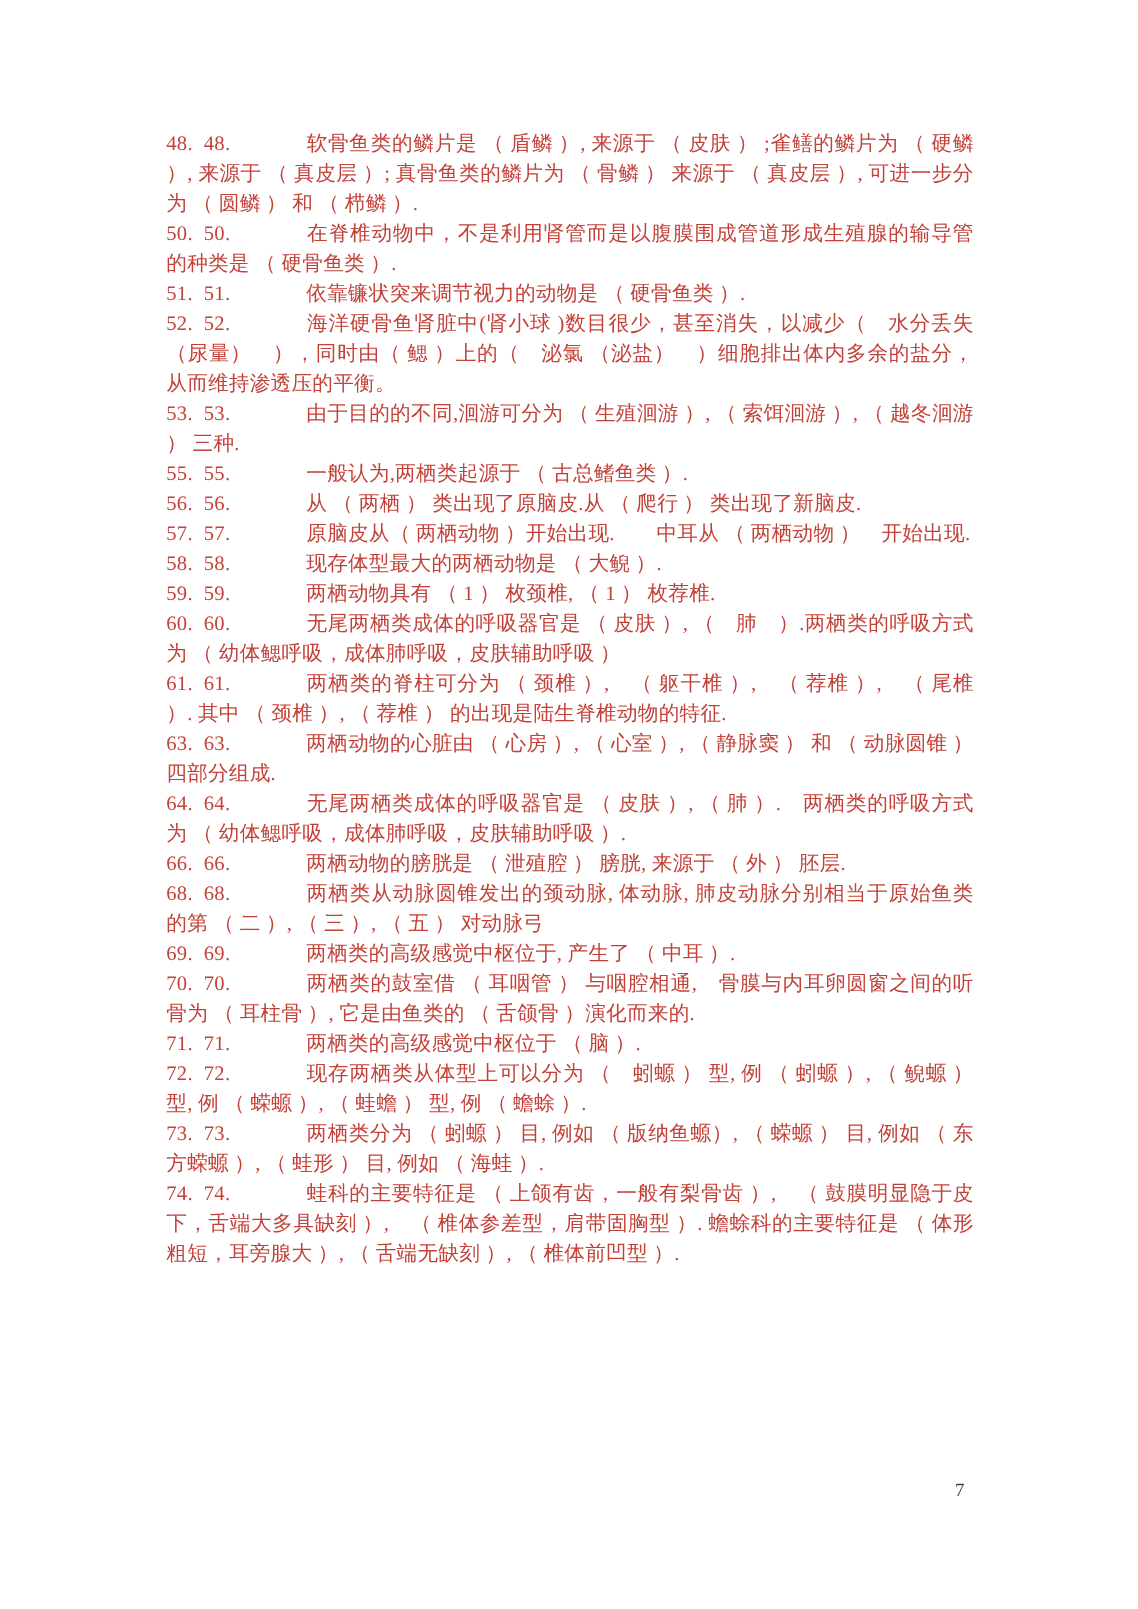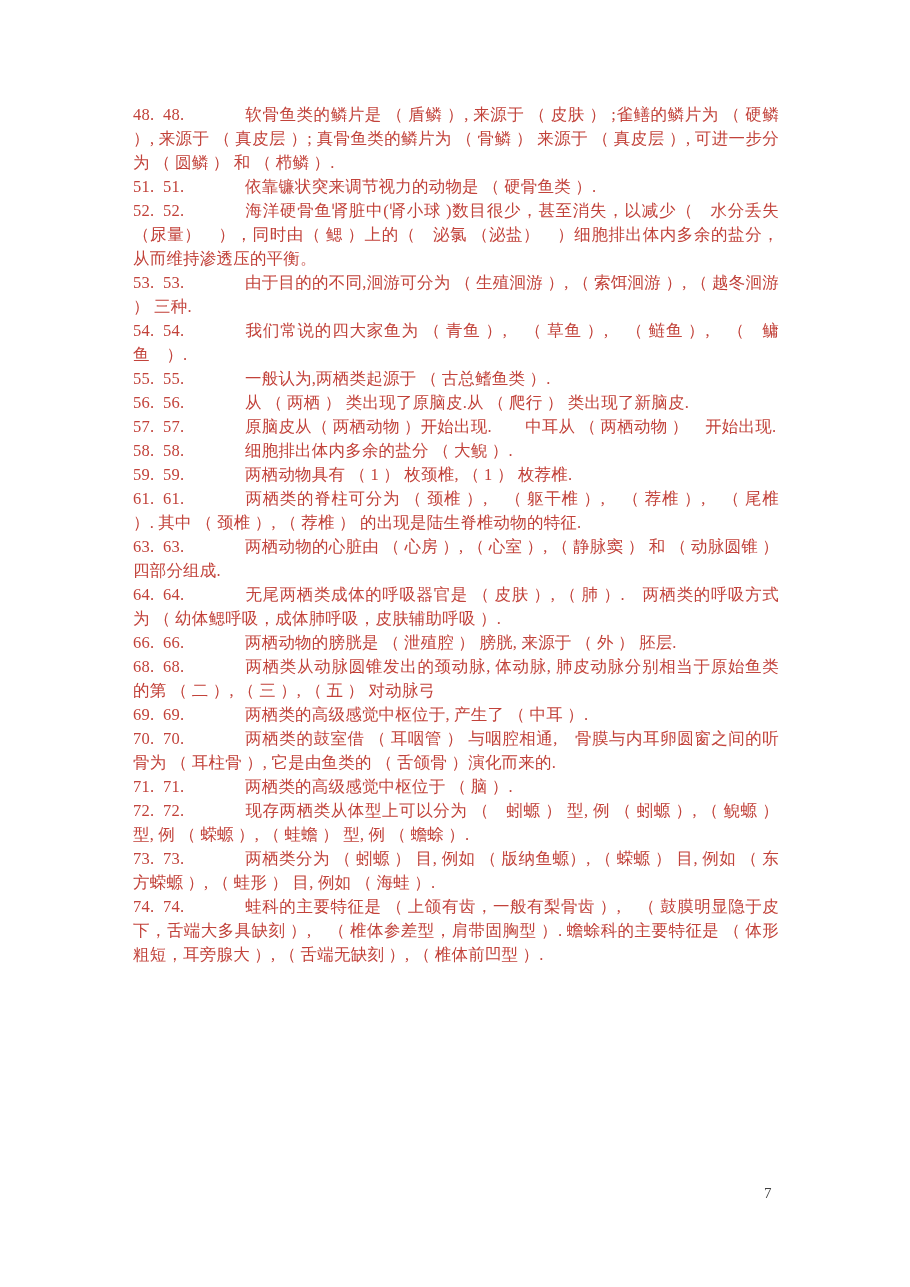--- a/index.html
+++ b/index.html
@@ -55,57 +55,60 @@
 </head>
 <body>
 
 <div class="page" style="background: rgb(255, 255, 255);">
   <div class="content" style="color: rgb(194, 66, 58);">
   <p class="item">
     <span class="n1">48.</span><span class="n2">48.</span><span class="txt">软骨鱼类的鳞片是 （ 盾鳞 ）, 来源于 （ 皮肤 ） ;雀鳝的鳞片为 （ 硬鳞 ）, 来源于 （ 真皮层 ）; 真骨鱼类的鳞片为 （ 骨鳞 ） 来源于 （ 真皮层 ）, 可进一步分为 （ 圆鳞 ） 和 （ 栉鳞 ）.</span>
   </p>
 
 
+  <p class="item">
+    <span class="n1">50.</span><span class="n2">50.</span><span class="txt">在脊椎动物中，不是利用肾管而是以腹膜围成管道形成生殖腺的输导管的种类是 （ 硬骨鱼类 ）.</span>
+  </p>
 
   <p class="item">
     <span class="n1">51.</span><span class="n2">51.</span><span class="txt">依靠镰状突来调节视力的动物是 （ 硬骨鱼类 ）.</span>
   </p>
 
   <p class="item">
     <span class="n1">52.</span><span class="n2">52.</span><span class="txt">海洋硬骨鱼肾脏中(肾小球 )数目很少，甚至消失，以减少（　水分丢失 （尿量）　），同时由（ 鳃 ）上的（　泌氯 （泌盐）　）细胞排出体内多余的盐分，从而维持渗透压的平衡。</span>
   </p>
 
   <p class="item">
     <span class="n1">53.</span><span class="n2">53.</span><span class="txt">由于目的的不同,洄游可分为 （ 生殖洄游 ）, （ 索饵洄游 ）, （ 越冬洄游 ） 三种.</span>
   </p>
 
-  <p class="item">
-    <span class="n1">54.</span><span class="n2">54.</span><span class="txt">我们常说的四大家鱼为 （ 青鱼 ）,　（ 草鱼 ）,　（ 鲢鱼 ）,　（　鳙鱼　）.</span>
-  </p>
 
   <p class="item">
     <span class="n1">55.</span><span class="n2">55.</span><span class="txt">一般认为,两栖类起源于 （ 古总鳍鱼类 ）.</span>
   </p>
 
   <p class="item">
     <span class="n1">56.</span><span class="n2">56.</span><span class="txt">从 （ 两栖 ） 类出现了原脑皮.从 （ 爬行 ） 类出现了新脑皮.</span>
   </p>
 
   <p class="item">
     <span class="n1">57.</span><span class="n2">57.</span><span class="txt">原脑皮从（ 两栖动物 ）开始出现.　　中耳从 （ 两栖动物 ）　开始出现.</span>
   </p>
 
   <p class="item">
-    <span class="n1">58.</span><span class="n2">58.</span><span class="txt">细胞排出体内多余的盐分 （ 大鲵 ）.</span>
+    <span class="n1">58.</span><span class="n2">58.</span><span class="txt">现存体型最大的两栖动物是 （ 大鲵 ）.</span>
   </p>
 
   <p class="item">
     <span class="n1">59.</span><span class="n2">59.</span><span class="txt">两栖动物具有 （ 1 ） 枚颈椎, （ 1 ） 枚荐椎.</span>
   </p>
 
+  <p class="item">
+    <span class="n1">60.</span><span class="n2">60.</span><span class="txt">无尾两栖类成体的呼吸器官是 （ 皮肤 ）, （　肺　）.两栖类的呼吸方式为 （ 幼体鳃呼吸，成体肺呼吸，皮肤辅助呼吸 ）</span>
+  </p>
 
   <p class="item">
     <span class="n1">61.</span><span class="n2">61.</span><span class="txt">两栖类的脊柱可分为 （ 颈椎 ）,　（ 躯干椎 ）,　（ 荐椎 ）,　（ 尾椎 ）. 其中 （ 颈椎 ）, （ 荐椎 ） 的出现是陆生脊椎动物的特征.</span>
   </p>
 
 
   <p class="item">
     <span class="n1">63.</span><span class="n2">63.</span><span class="txt">两栖动物的心脏由 （ 心房 ）, （ 心室 ）, （ 静脉窦 ） 和 （ 动脉圆锥 ） 四部分组成.</span>
   </p>
 

